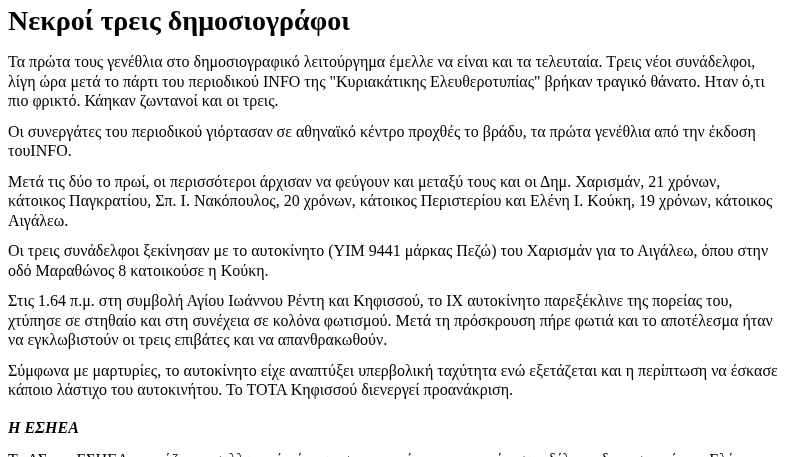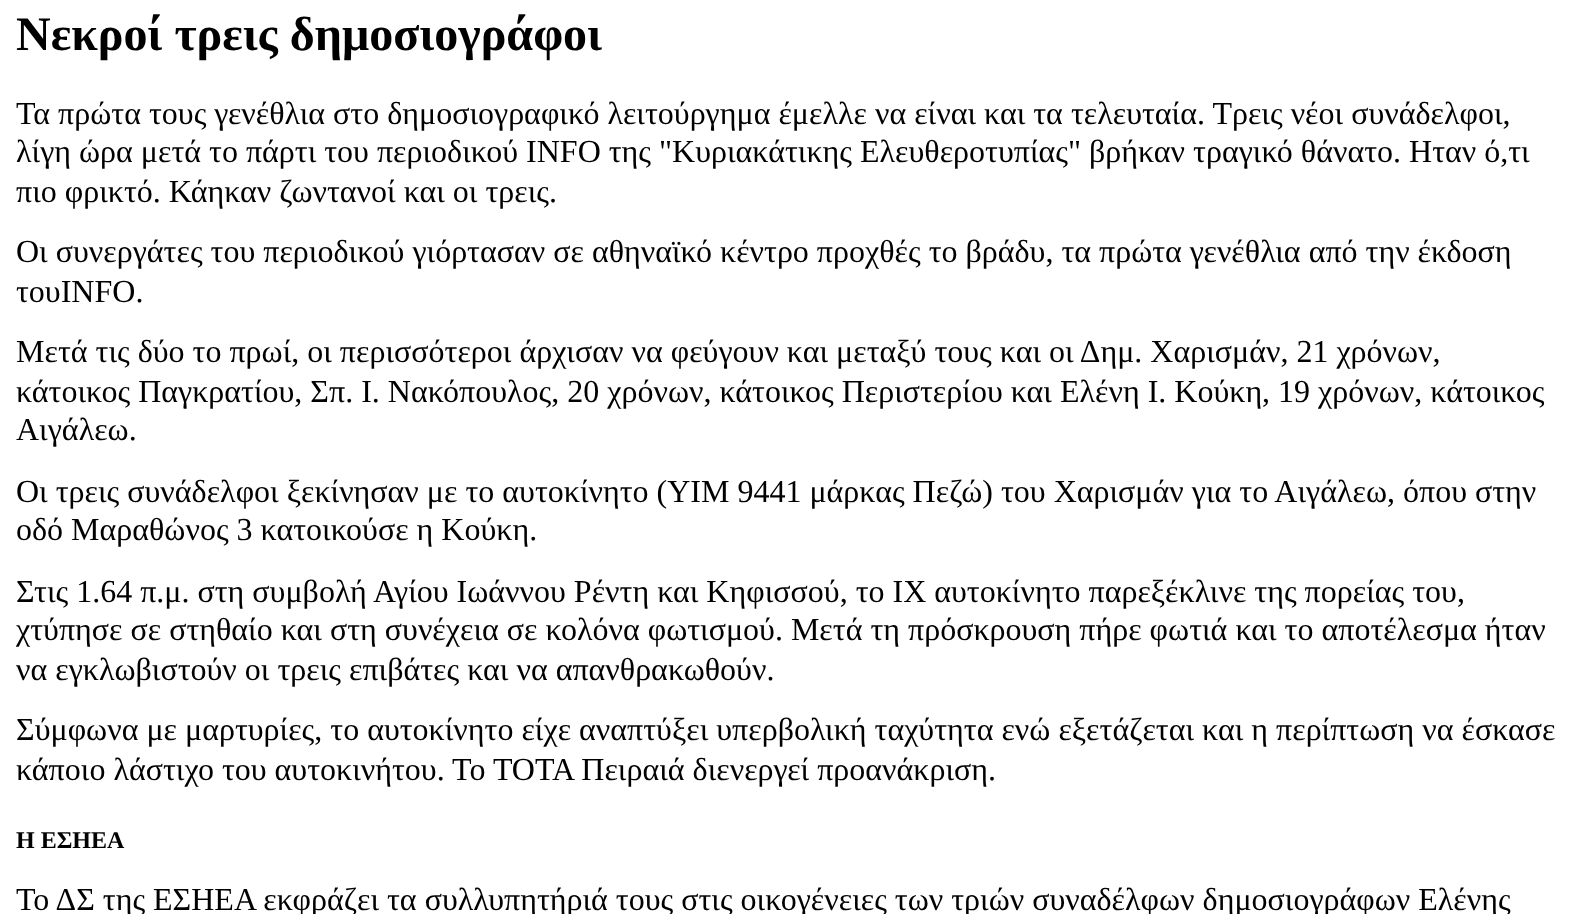--- a/index.html
+++ b/index.html
@@ -6,48 +6,49 @@
     background: #ffffff;
     color: #000000;
   }
   body {
     margin: 5px 8px;
     width: 772px;
     font-family: "Liberation Serif", "DejaVu Serif", serif;
     font-size: 16px;
   }
   h1[data-name="article-title"] {
-    font-size: 24px;
+    font-size: 28px;
     font-weight: bold;
     margin: 0 0 15px 0;
     line-height: 1.15;
   }
   h2[data-name="section-heading"] {
-    font-size: 12px;
+    font-size: 16px;
     font-weight: bold;
     margin: 19px 0 13px 0;
     line-height: 1.15;
+    font-style: italic;
   }
   p[data-name="article-paragraph"] {
     margin: 11px 0;
     line-height: 19.5px;
   }
 </style>
 </head>
 <body data-name="article-page">
 
 <h1 data-name="article-title">Νεκροί τρεις δημοσιογράφοι</h1>
 
 <p data-name="article-paragraph">Τα πρώτα τους γενέθλια στο δημοσιογραφικό λειτούργημα έμελλε να είναι και τα τελευταία. Τρεις νέοι συνάδελφοι, λίγη ώρα μετά το πάρτι του περιοδικού INFO της "Κυριακάτικης Ελευθεροτυπίας" βρήκαν τραγικό θάνατο. Ηταν ό,τι πιο φρικτό. Κάηκαν ζωντανοί και οι τρεις.</p>
 
 <p data-name="article-paragraph">Οι συνεργάτες του περιοδικού γιόρτασαν σε αθηναϊκό κέντρο προχθές το βράδυ, τα πρώτα γενέθλια από την έκδοση τουINFO.</p>
 
 <p data-name="article-paragraph">Μετά τις δύο το πρωί, οι περισσότεροι άρχισαν να φεύγουν και μεταξύ τους και οι Δημ. Χαρισμάν, 21 χρόνων, κάτοικος Παγκρατίου, Σπ. Ι. Νακόπουλος, 20 χρόνων, κάτοικος Περιστερίου και Ελένη Ι. Κούκη, 19 χρόνων, κάτοικος Αιγάλεω.</p>
 
-<p data-name="article-paragraph">Οι τρεις συνάδελφοι ξεκίνησαν με το αυτοκίνητο (ΥΙΜ 9441 μάρκας Πεζώ) του Χαρισμάν για το Αιγάλεω, όπου στην οδό Μαραθώνος 3 κατοικούσε η Κούκη.</p>
+<p data-name="article-paragraph">Οι τρεις συνάδελφοι ξεκίνησαν με το αυτοκίνητο (ΥΙΜ 9441 μάρκας Πεζώ) του Χαρισμάν για το Αιγάλεω, όπου στην οδό Μαραθώνος 8 κατοικούσε η Κούκη.</p>
 
 <p data-name="article-paragraph">Στις 1.64 π.μ. στη συμβολή Αγίου Ιωάννου Ρέντη και Κηφισσού, το ΙΧ αυτοκίνητο παρεξέκλινε της πορείας του, χτύπησε σε στηθαίο και στη συνέχεια σε κολόνα φωτισμού. Μετά τη πρόσκρουση πήρε φωτιά και το αποτέλεσμα ήταν να εγκλωβιστούν οι τρεις επιβάτες και να απανθρακωθούν.</p>
 
-<p data-name="article-paragraph">Σύμφωνα με μαρτυρίες, το αυτοκίνητο είχε αναπτύξει υπερβολική ταχύτητα ενώ εξετάζεται και η περίπτωση να έσκασε κάποιο λάστιχο του αυτοκινήτου. Το ΤΟΤΑ Πειραιά διενεργεί προανάκριση.</p>
+<p data-name="article-paragraph">Σύμφωνα με μαρτυρίες, το αυτοκίνητο είχε αναπτύξει υπερβολική ταχύτητα ενώ εξετάζεται και η περίπτωση να έσκασε κάποιο λάστιχο του αυτοκινήτου. Το ΤΟΤΑ Κηφισσού διενεργεί προανάκριση.</p>
 
 <h2 data-name="section-heading">Η ΕΣΗΕΑ</h2>
 
 <p data-name="article-paragraph">Το ΔΣ της ΕΣΗΕΑ εκφράζει τα συλλυπητήριά τους στις οικογένειες των τριών συναδέλφων δημοσιογράφων Ελένης Κούκη, Σπύρου Νικολόπουλου και Δημήτρη Χάρισμα, οι οποίοι σκοτώθηκαν χθες σε τροχαίο δυστύχημα στον Πειραιά.</p>
 
 </body></html>

